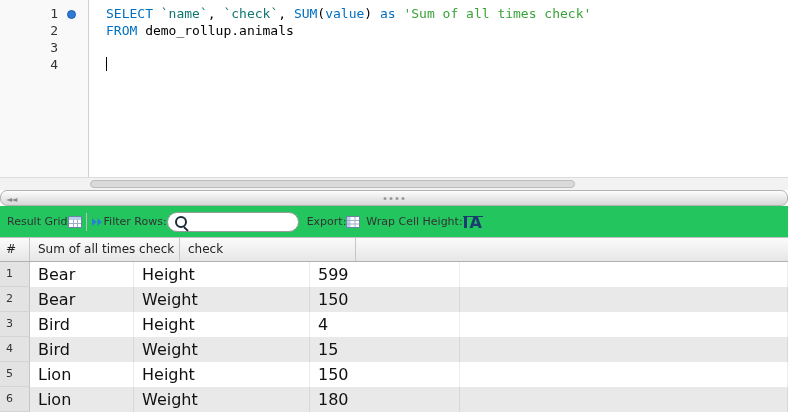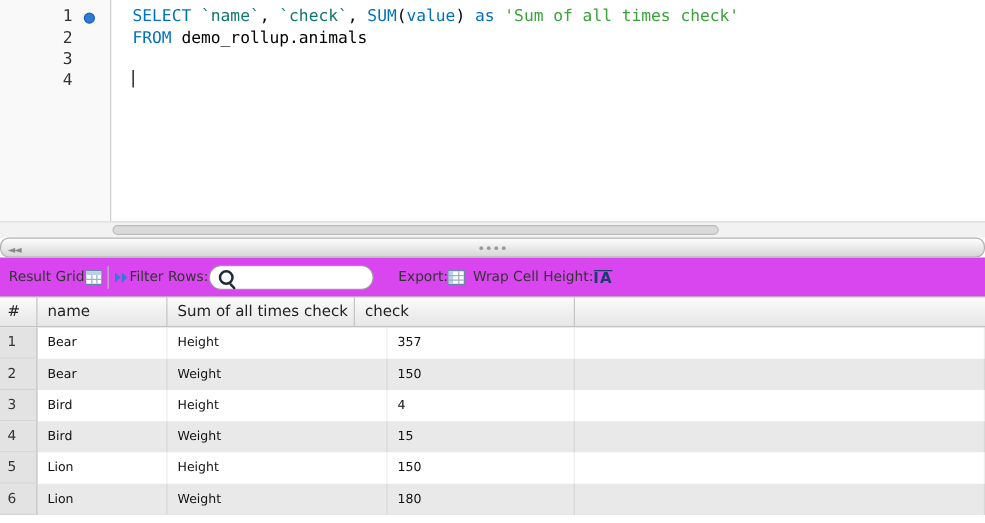--- a/index.html
+++ b/index.html
@@ -28,43 +28,43 @@
   .hscroll{height:13px;background:#f2f2f2;border-top:1px solid #dcdcdc;position:relative;box-sizing:border-box;}
   .hthumb{position:absolute;left:90px;top:2px;width:485px;height:8px;background:#dadada;border:1px solid #bcbcbc;border-radius:4px;box-sizing:border-box;}
 
   
   .splitter{height:16px;background:linear-gradient(#fdfdfd,#d7d7d7);border:1px solid #b2b2b2;border-radius:7px;box-sizing:border-box;position:relative;}
   .grip{position:absolute;left:50%;top:6px;display:flex;gap:3px;transform:translateX(-50%);}
   .grip i{width:3px;height:3px;background:#9a9a9a;border-radius:50%;display:block;}
   .collapse-arrows{position:absolute;left:5px;top:4px;color:#8a8a8a;font-size:8px;letter-spacing:-1px;}
 
   
-  .toolbar{height:32px;background:#d946ef;border-bottom:1px solid #c2c2c2;display:flex;align-items:center;padding:0 7px;box-sizing:border-box;}
+  .toolbar{height:32px;background:#22c55e;border-bottom:1px solid #c2c2c2;display:flex;align-items:center;padding:0 7px;box-sizing:border-box;}
   .tlabel{color:#333;white-space:nowrap;}
   .tsep{width:1px;height:18px;background:#bdbdbd;margin:0 4px;flex:none;}
   .icon-btn{display:flex;align-items:center;justify-content:center;flex:none;cursor:default;}
   .searchbox{position:relative;width:132px;height:20px;background:#fff;border:1px solid #9a9a9a;border-radius:10px;box-sizing:border-box;flex:none;}
   .searchbox input{border:none;outline:none;background:transparent;width:98px;margin-left:26px;margin-top:2px;font-size:11px;font-family:inherit;}
   .mag{position:absolute;left:7px;top:3px;width:8px;height:8px;border:2px solid #1b2b3a;border-radius:50%;}
   .mag::after{content:"";position:absolute;left:8px;top:8px;width:2px;height:6px;background:#1b2b3a;transform:rotate(-45deg);border-radius:1px;}
-  .wrap-icon{font-size:12px;font-weight:bold;color:#1a3c6e;border-top:1px solid #1a3c6e;padding-top:0px;line-height:11px;letter-spacing:1px;}
+  .wrap-icon{font-size:16px;font-weight:bold;color:#1a3c6e;border-top:1px solid #1a3c6e;padding-top:0px;line-height:11px;letter-spacing:1px;}
 
   
   .grid-header{height:24px;display:flex;background:linear-gradient(#fbfbfb,#e6e6e6);border-bottom:1px solid #b0b0b0;box-sizing:border-box;}
   .hcell{line-height:23px;font-size:12px;color:#222;border-right:1px solid #c6c6c6;box-sizing:border-box;padding-left:8px;overflow:hidden;white-space:nowrap;}
   .c0{width:30px;padding-left:6px;flex:none;}
   .c1{width:104px;flex:none;}
   .c2{width:176px;flex:none;}
   .c3{width:150px;flex:none;}
   .hfill{flex:1;border-right:none;}
   .grid-body .grow{height:25px;display:flex;}
   .grid-body .grow:nth-child(odd){background:#ffffff;}
   .grid-body .grow:nth-child(even){background:#e9e9e9;}
   .rnum{width:30px;box-sizing:border-box;background:#e3e3e3;border-right:1px solid #c6c6c6;border-bottom:1px solid #d4d4d4;line-height:24px;padding-left:6px;font-size:11px;color:#333;flex:none;}
-  .cell{line-height:25px;font-size:10px;color:#111;padding-left:8px;box-sizing:border-box;border-right:1px solid rgba(0,0,0,0.07);overflow:hidden;white-space:nowrap;}
+  .cell{line-height:25px;font-size:16px;color:#111;padding-left:8px;box-sizing:border-box;border-right:1px solid rgba(0,0,0,0.07);overflow:hidden;white-space:nowrap;}
   .rfill{flex:1;}
 </style>
 </head>
 <body>
 
 <div class="app">
 
   <div class="editor">
     <div class="gutter-bg"></div>
     <div class="code-lines">
@@ -105,48 +105,47 @@
       <svg width="13" height="12" viewBox="0 0 13 12">
           <path d="M1 2 L5.5 6 L1 10 Z" fill="#2a7fd4"></path>
           <path d="M6.5 2 L11 6 L6.5 10 Z" fill="#2a7fd4"></path>
         </svg>
     </span>
     <span class="tlabel">Filter Rows:</span>
     <span class="searchbox">
       <span class="mag"></span>
       <input type="text" placeholder="" style="">
     </span>
-    <span class="tlabel" style="margin-left:20px;">Export:</span>
+    <span class="tlabel" style="margin-left:8px;">Export:</span>
     <span class="icon-btn">
       <svg width="14" height="12" viewBox="0 0 14 12">
           <rect x="0.5" y="0.5" width="13" height="11" fill="#fff" stroke="#6b87a8"></rect>
           <rect x="1" y="1" width="3.5" height="10" fill="#b8cfe8"></rect>
           <line x1="1" y1="4.5" x2="13" y2="4.5" stroke="#9ab0c8"></line>
           <line x1="1" y1="8" x2="13" y2="8" stroke="#9ab0c8"></line>
           <line x1="9" y1="1" x2="9" y2="11" stroke="#9ab0c8"></line>
         </svg>
     </span>
     <span class="tlabel" style="margin-left:6px;">Wrap Cell Height:</span>
     <span class="icon-btn wrap-icon">IA</span>
   </div>
 
   <div class="grid">
     <div class="grid-header">
         <div class="hcell c0">#</div>
-        <div class="hcell c1">name</div>
         <div class="hcell c3">Sum of all times check</div>
         <div class="hcell c2">check</div>
         <div class="hcell hfill"></div>
       </div>
     <div class="grid-body">
         <div class="grow">
           <div class="rnum">1</div>
           <div class="cell c1">Bear</div>
           <div class="cell c2">Height</div>
-          <div class="cell c3">357</div>
+          <div class="cell c3">599</div>
           <div class="cell rfill"></div>
         </div>
         <div class="grow">
           <div class="rnum">2</div>
           <div class="cell c1">Bear</div>
           <div class="cell c2">Weight</div>
           <div class="cell c3">150</div>
           <div class="cell rfill"></div>
         </div>
         <div class="grow">

